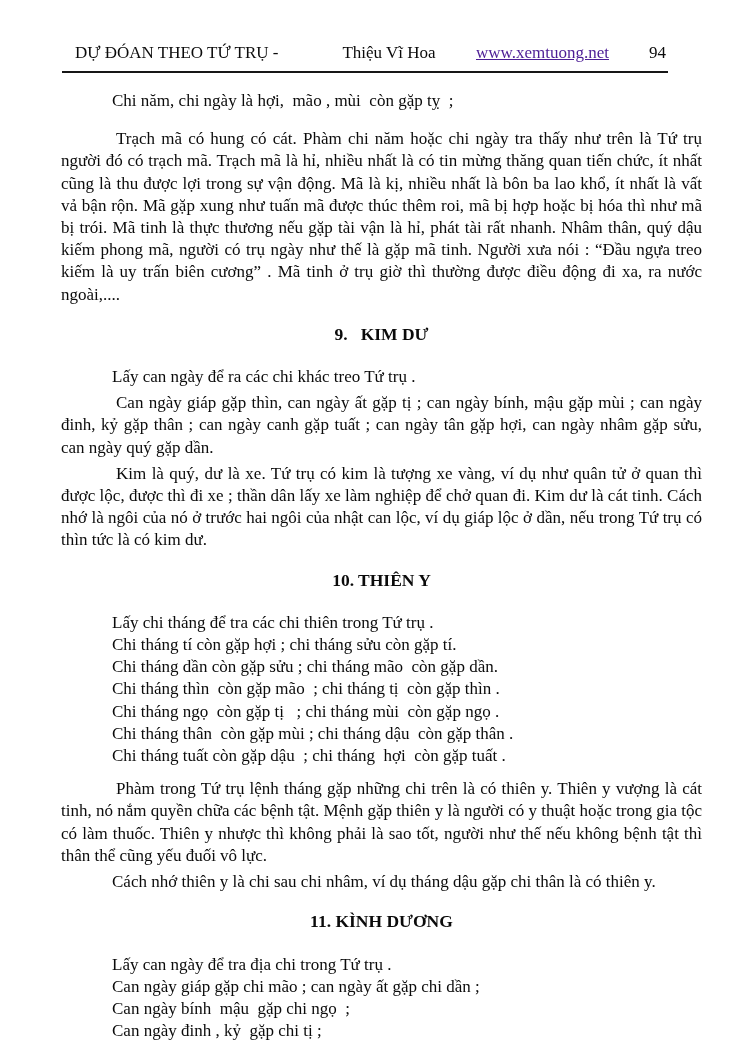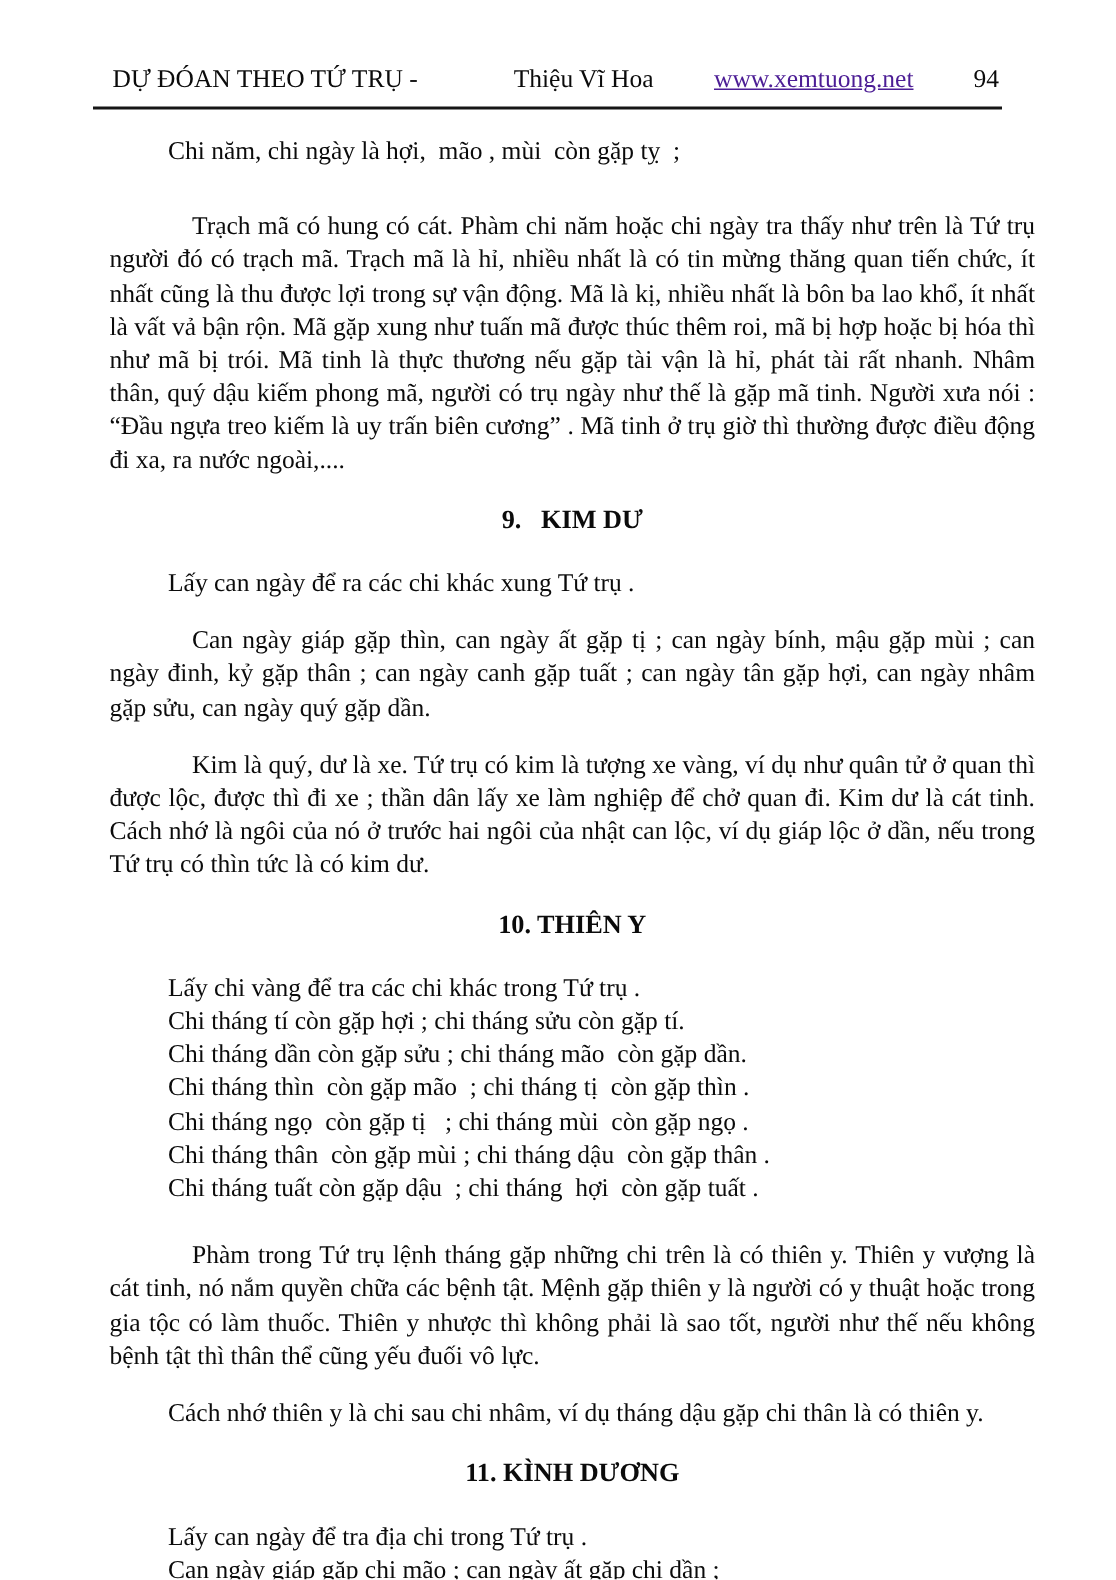--- a/index.html
+++ b/index.html
@@ -45,21 +45,21 @@
     line-height: 22.2px;
   }
   .line {
     white-space: pre-wrap;
     padding-left: 55px;
     margin: 0;
   }
   .para {
     text-align: justify;
     text-indent: 55px;
-    margin: 16px;
+    margin: 4px;
   }
   .heading {
     text-align: center;
     font-weight: bold;
     white-space: pre-wrap;
     font-size: 17.5px;
     margin: 17px 0 21px 0;
   }
   .gap-sm { height: 12px; }
   .gap-xs { height: 7px; }
@@ -83,28 +83,28 @@
     <div class="intro-block">
       <p class="line">Chi năm, chi ngày là hợi,  mão , mùi  còn gặp tỵ  ;</p>
     </div>
 
     <div class="gap-sm"></div>
 
     <p class="para">Trạch mã có hung có cát. Phàm chi năm hoặc chi ngày tra thấy như trên là Tứ trụ người đó có trạch mã. Trạch mã là hỉ, nhiều nhất là có tin mừng thăng quan tiến chức, ít nhất cũng là thu được  lợi trong sự vận động. Mã là kị, nhiều nhất là bôn ba lao khổ, ít nhất là vất vả bận rộn. Mã gặp xung như tuấn mã được thúc thêm roi, mã bị hợp hoặc bị hóa thì như mã bị trói. Mã tinh là thực thương nếu gặp tài vận là hỉ, phát tài rất nhanh. Nhâm thân, quý dậu kiếm phong mã, người có trụ ngày như thế là gặp mã tinh. Người xưa nói : “Đầu ngựa treo kiếm là uy trấn biên cương” . Mã tinh ở trụ giờ thì thường được  điều động đi xa, ra nước ngoài,....</p>
 
     <h2 class="heading">9.   KIM DƯ</h2>
 
-    <p class="line">Lấy can ngày để ra các chi khác xung Tứ trụ .</p>
+    <p class="line">Lấy can ngày để ra các chi khác treo Tứ trụ .</p>
     <p class="para">Can ngày giáp gặp thìn, can ngày ất gặp tị ; can ngày bính, mậu gặp mùi ; can ngày đinh, kỷ gặp thân ; can ngày canh gặp tuất ; can ngày tân gặp hợi, can ngày nhâm gặp sửu, can ngày quý gặp dần.</p>
     <p class="para">Kim là quý, dư là xe. Tứ trụ có kim là tượng  xe vàng, ví dụ như quân tử ở quan thì được lộc, được thì đi xe ; thần dân lấy xe làm nghiệp để chở quan đi. Kim dư là cát tinh. Cách nhớ là ngôi của nó ở trước hai ngôi của nhật can lộc, ví dụ giáp lộc ở dần, nếu trong Tứ trụ có thìn tức là có kim dư.</p>
 
     <h2 class="heading">10. THIÊN Y</h2>
 
     <div>
-      <p class="line">Lấy chi vàng để tra các chi khác trong Tứ trụ .</p>
+      <p class="line">Lấy chi tháng để tra các chi thiên trong Tứ trụ .</p>
       <p class="line">Chi tháng tí còn gặp hợi ; chi tháng sửu còn gặp tí.</p>
       <p class="line">Chi tháng dần còn gặp sửu ; chi tháng mão  còn gặp dần.</p>
       <p class="line">Chi tháng thìn  còn gặp mão  ; chi tháng tị  còn gặp thìn .</p>
       <p class="line">Chi tháng ngọ  còn gặp tị   ; chi tháng mùi  còn gặp ngọ .</p>
       <p class="line">Chi tháng thân  còn gặp mùi ; chi tháng dậu  còn gặp thân .</p>
       <p class="line">Chi tháng tuất còn gặp dậu  ; chi tháng  hợi  còn gặp tuất .</p>
     </div>
 
     <div class="gap-xs"></div>
 

